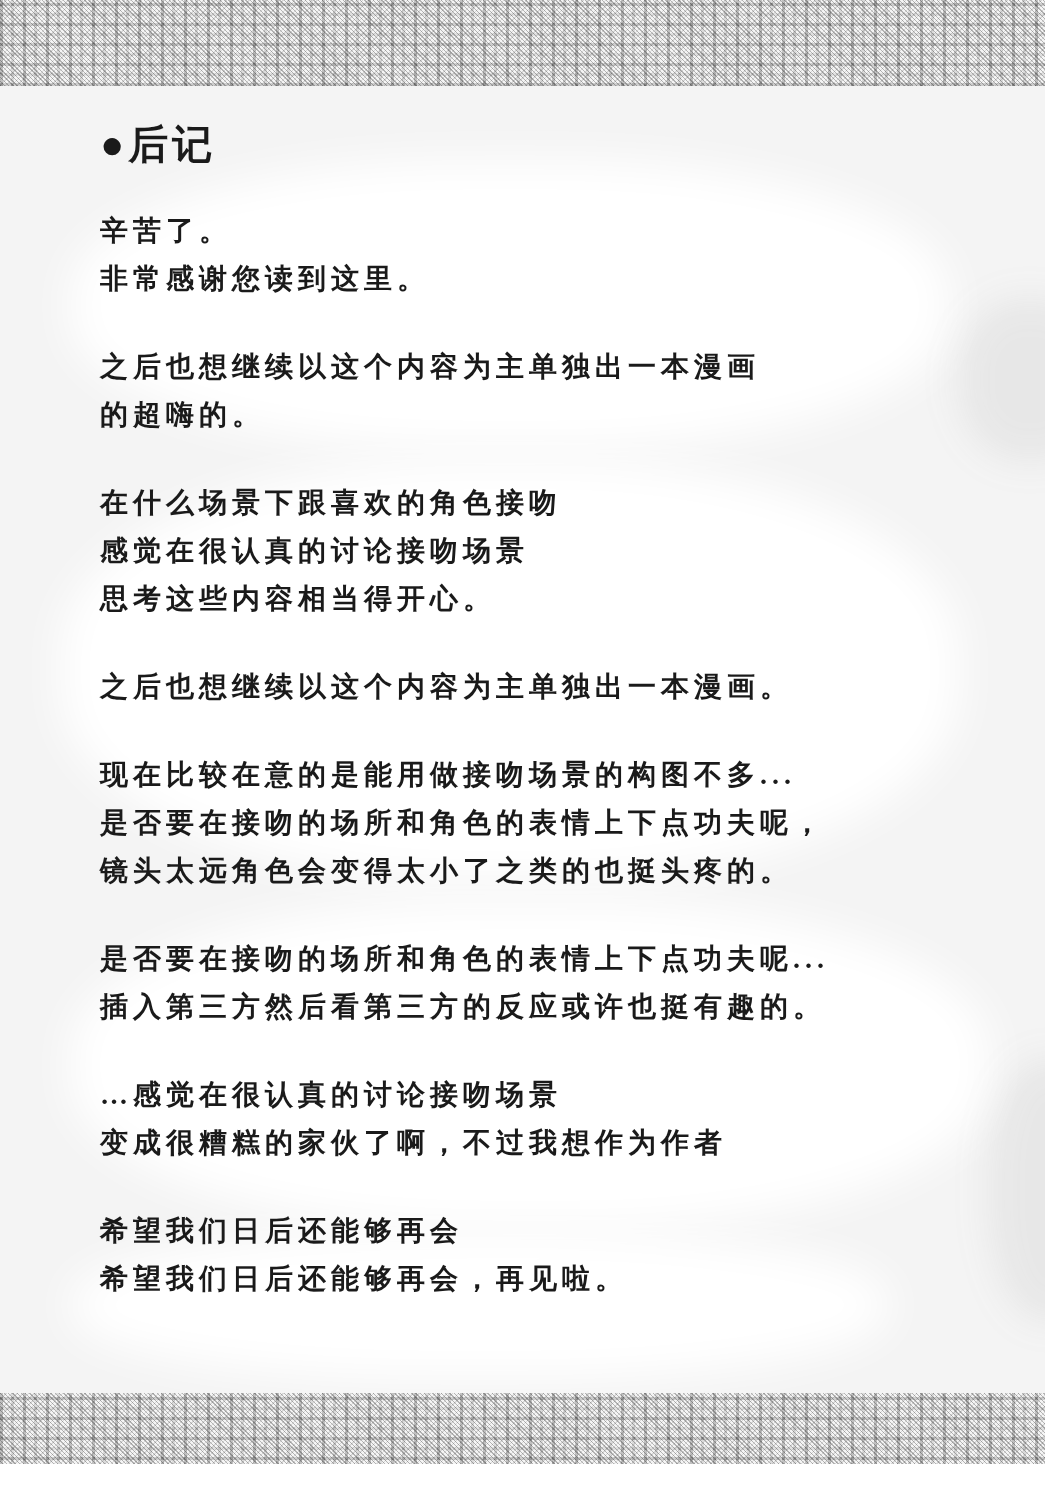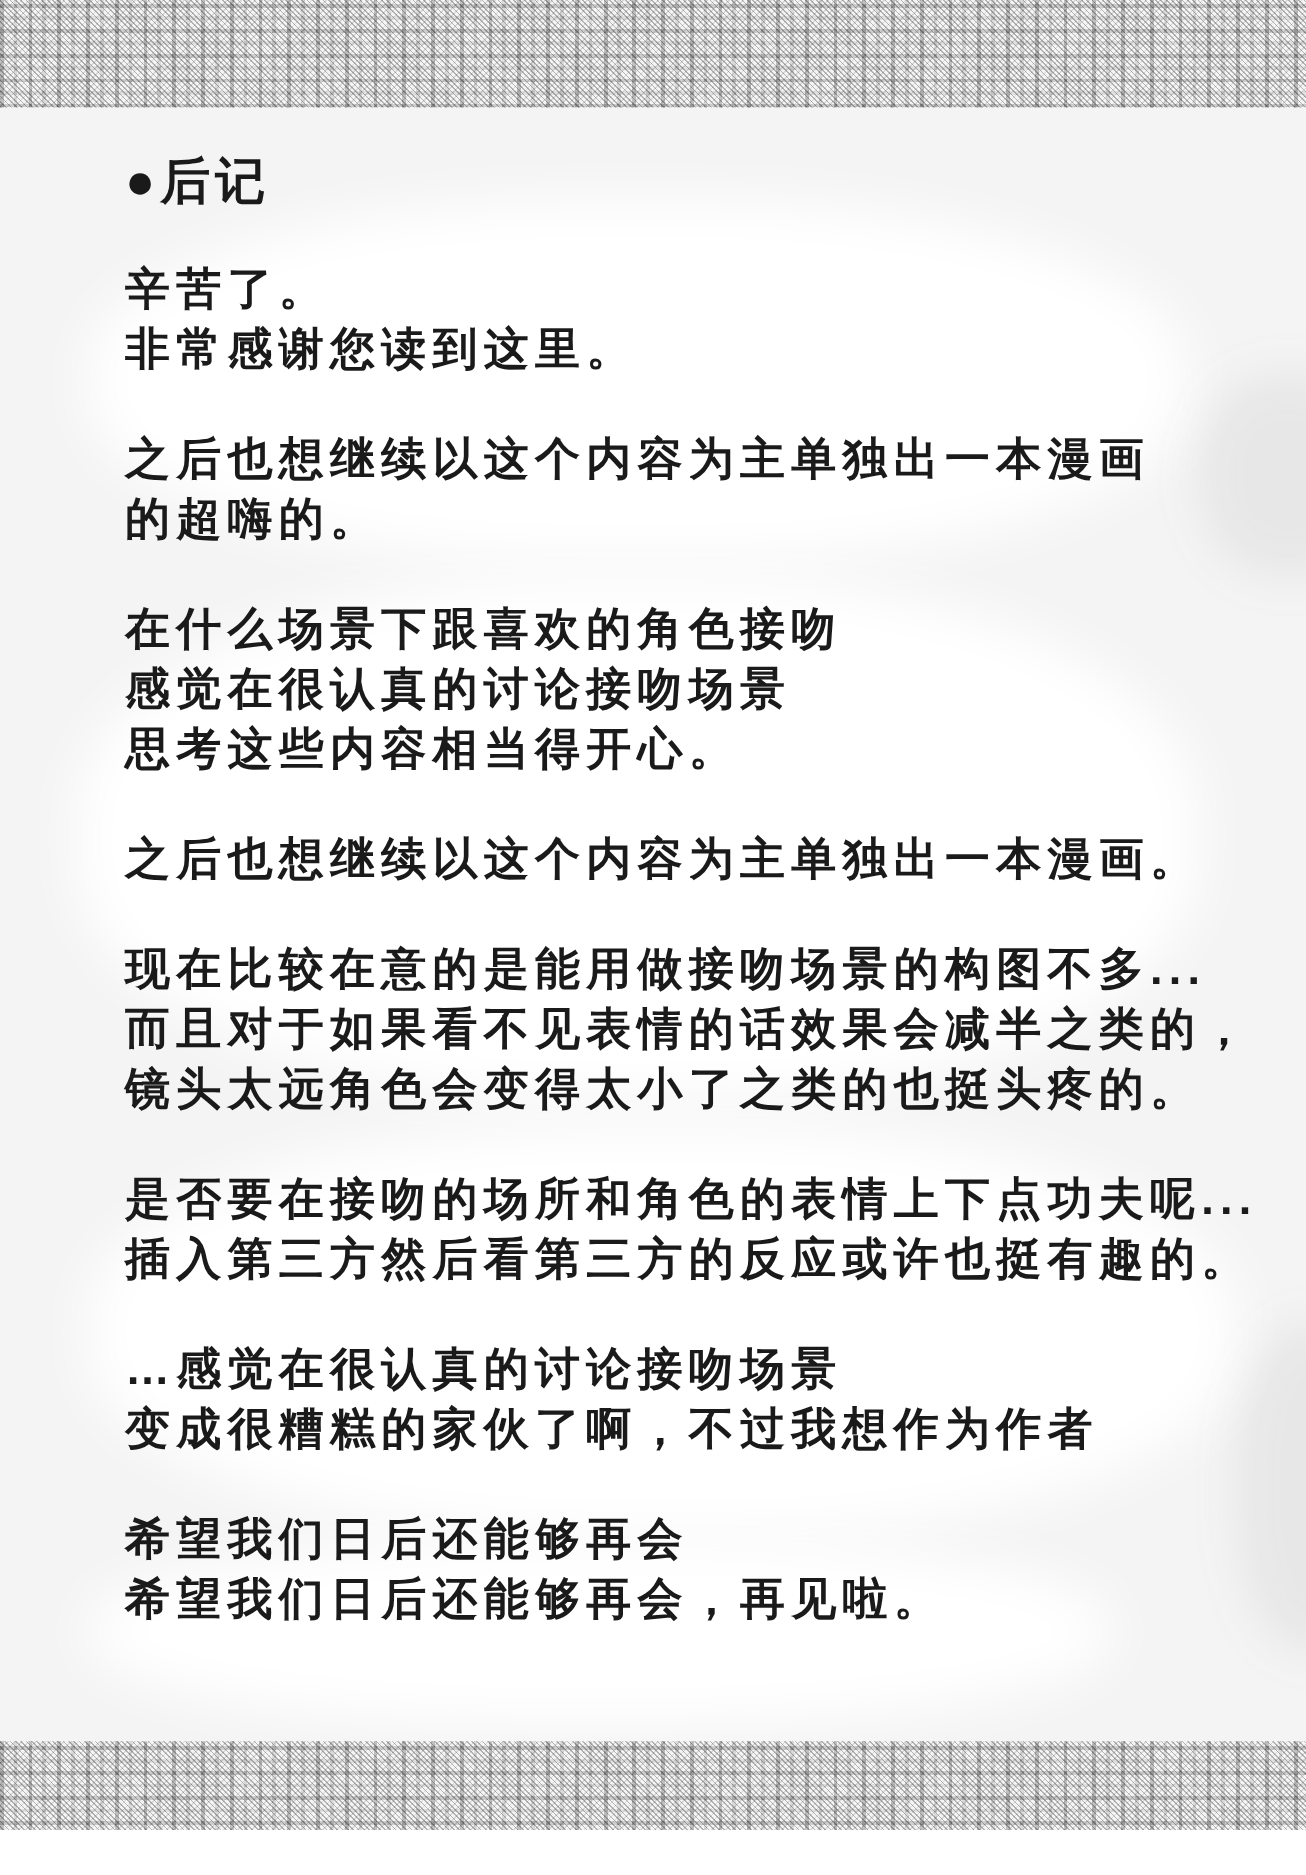--- a/index.html
+++ b/index.html
@@ -3,21 +3,21 @@
 <meta charset="utf-8">
 <style>
   * { margin: 0; padding: 0; box-sizing: border-box; }
   html, body { background: #fff; }
   .page {
     position: relative;
     width: 1045px;
     height: 1464px;
     background: #f4f4f4;
     overflow: hidden;
-    font-family: Liberation Sans, sans-serif;
+    font-family: Liberation Serif, serif;
   }
   
   .plaid {
     position: absolute;
     left: 0;
     width: 100%;
     background-color: #ececec;
     background-image:
       repeating-linear-gradient(45deg,  rgba(30,30,30,0.30) 0 1px, rgba(255,255,255,0) 1px 3px),
       repeating-linear-gradient(135deg, rgba(30,30,30,0.14) 0 1px, rgba(255,255,255,0) 1px 4px),
@@ -59,21 +59,21 @@
   .title {
     font-size: 40px;
     font-weight: bold;
     line-height: 46px;
     letter-spacing: 4px;
     margin-bottom: 39px;
     white-space: nowrap;
   }
   .para { margin-bottom: 40px; }
   .line {
-    font-size: 36px;
+    font-size: 28px;
     font-weight: bold;
     line-height: 48px;
     letter-spacing: 5px;
     white-space: nowrap;
   }
 </style>
 </head>
 <body>
 
 <div class="page">
@@ -104,21 +104,21 @@
       <div class="line">感觉在很认真的讨论接吻场景</div>
       <div class="line">思考这些内容相当得开心。</div>
     </div>
 
     <div class="para">
       <div class="line">之后也想继续以这个内容为主单独出一本漫画。</div>
     </div>
 
     <div class="para">
       <div class="line">现在比较在意的是能用做接吻场景的构图不多...</div>
-      <div class="line">而且对于如果看不见表情的话效果会减半之类的，</div>
+      <div class="line">是否要在接吻的场所和角色的表情上下点功夫呢，</div>
       <div class="line">镜头太远角色会变得太小了之类的也挺头疼的。</div>
     </div>
 
     <div class="para">
       <div class="line">是否要在接吻的场所和角色的表情上下点功夫呢...</div>
       <div class="line">插入第三方然后看第三方的反应或许也挺有趣的。</div>
     </div>
 
     <div class="para">
       <div class="line">…感觉在很认真的讨论接吻场景</div>

